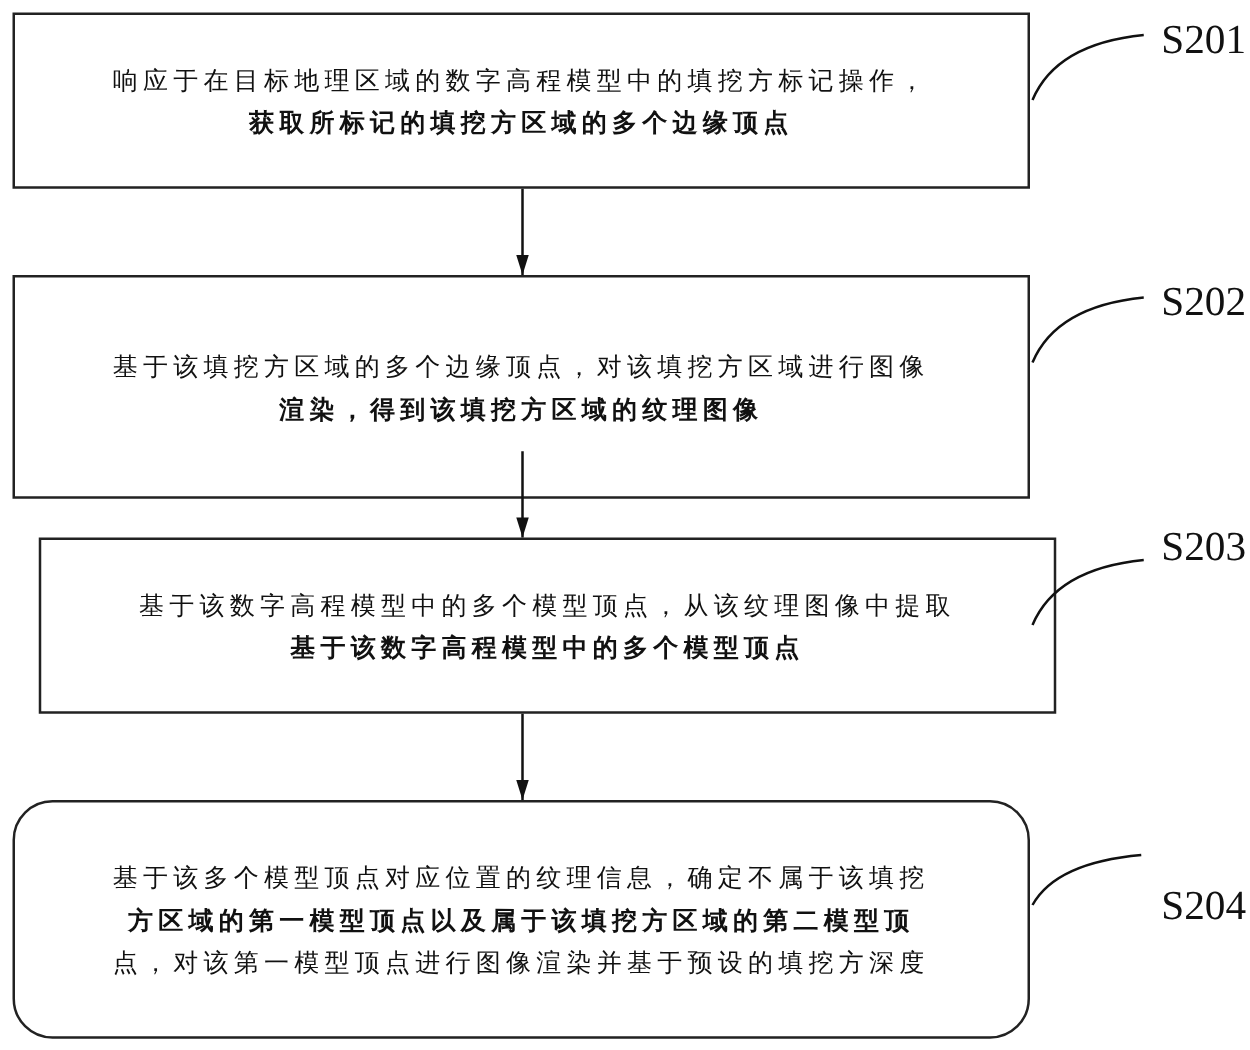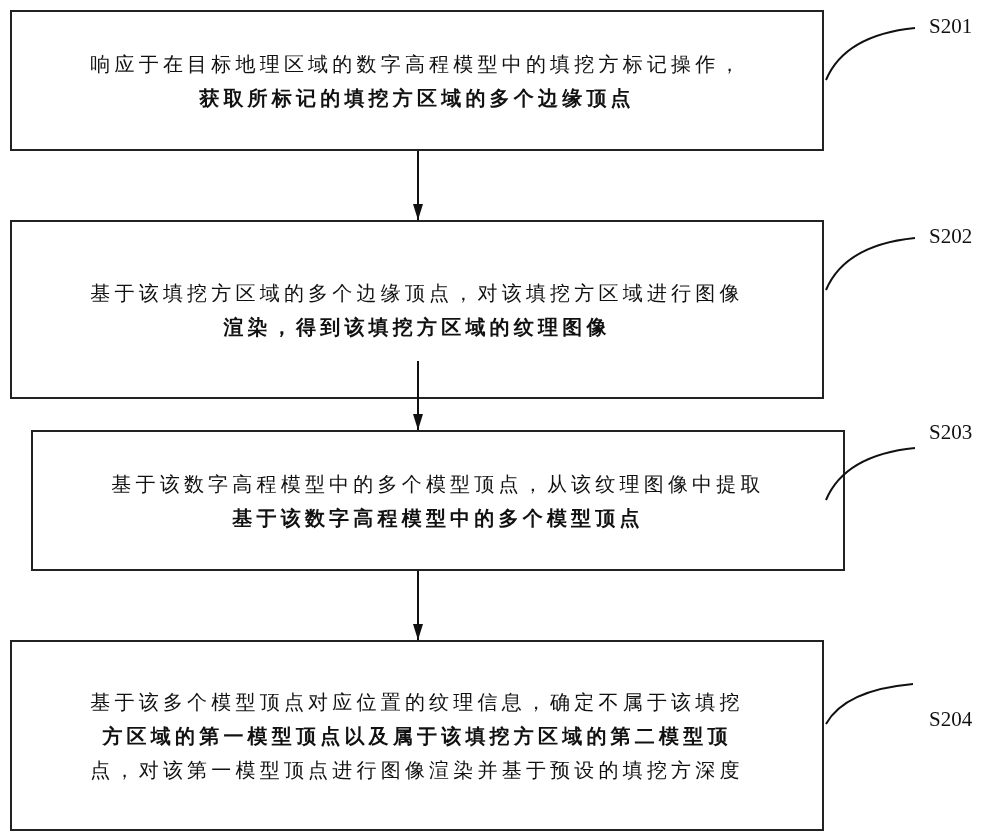--- a/index.html
+++ b/index.html
@@ -7,23 +7,23 @@
          font-family: "DejaVu Serif", "Liberation Serif", serif; color: #111; }
   .box { position: absolute; left: 10px; width: 814px; border: 2px solid #222;
          box-sizing: border-box; background: #fff; display: flex; align-items: center; justify-content: center; }
   .box .txt { font-size: 20px; line-height: 34px; letter-spacing: 4.2px; text-align: left;
               padding: 0 8px; }
   .box .txt span { display: block; white-space: nowrap; }
   .box .txt .center { text-align: center; font-weight: bold; }
   #box1 { top: 10px; height: 141px; }
   #box2 { top: 220px; height: 179px; }
   #box3 { top: 430px; height: 141px; margin-left: 21px; }
-  #box4 { top: 640px; height: 191px; }
+  #box4 { top: 640px; height: 191px; border-radius: 32px; }
   svg.overlay { position: absolute; left: 0; top: 0; width: 1000px; height: 840px; pointer-events: none; }
-  .label { position: absolute; font-family: "Liberation Serif", "DejaVu Serif", serif; font-size: 21px; color: #111; }
+  .label { position: absolute; font-family: "Liberation Serif", "DejaVu Serif", serif; font-size: 33px; color: #111; }
   #lbl1 { left: 929px; top: 14px; }
   #lbl2 { left: 929px; top: 224px; }
   #lbl3 { left: 929px; top: 420px; }
   #lbl4 { left: 929px; top: 707px; }
 </style>
 </head>
 <body>
 
 <div id="box1" class="box">
   <div class="txt">

